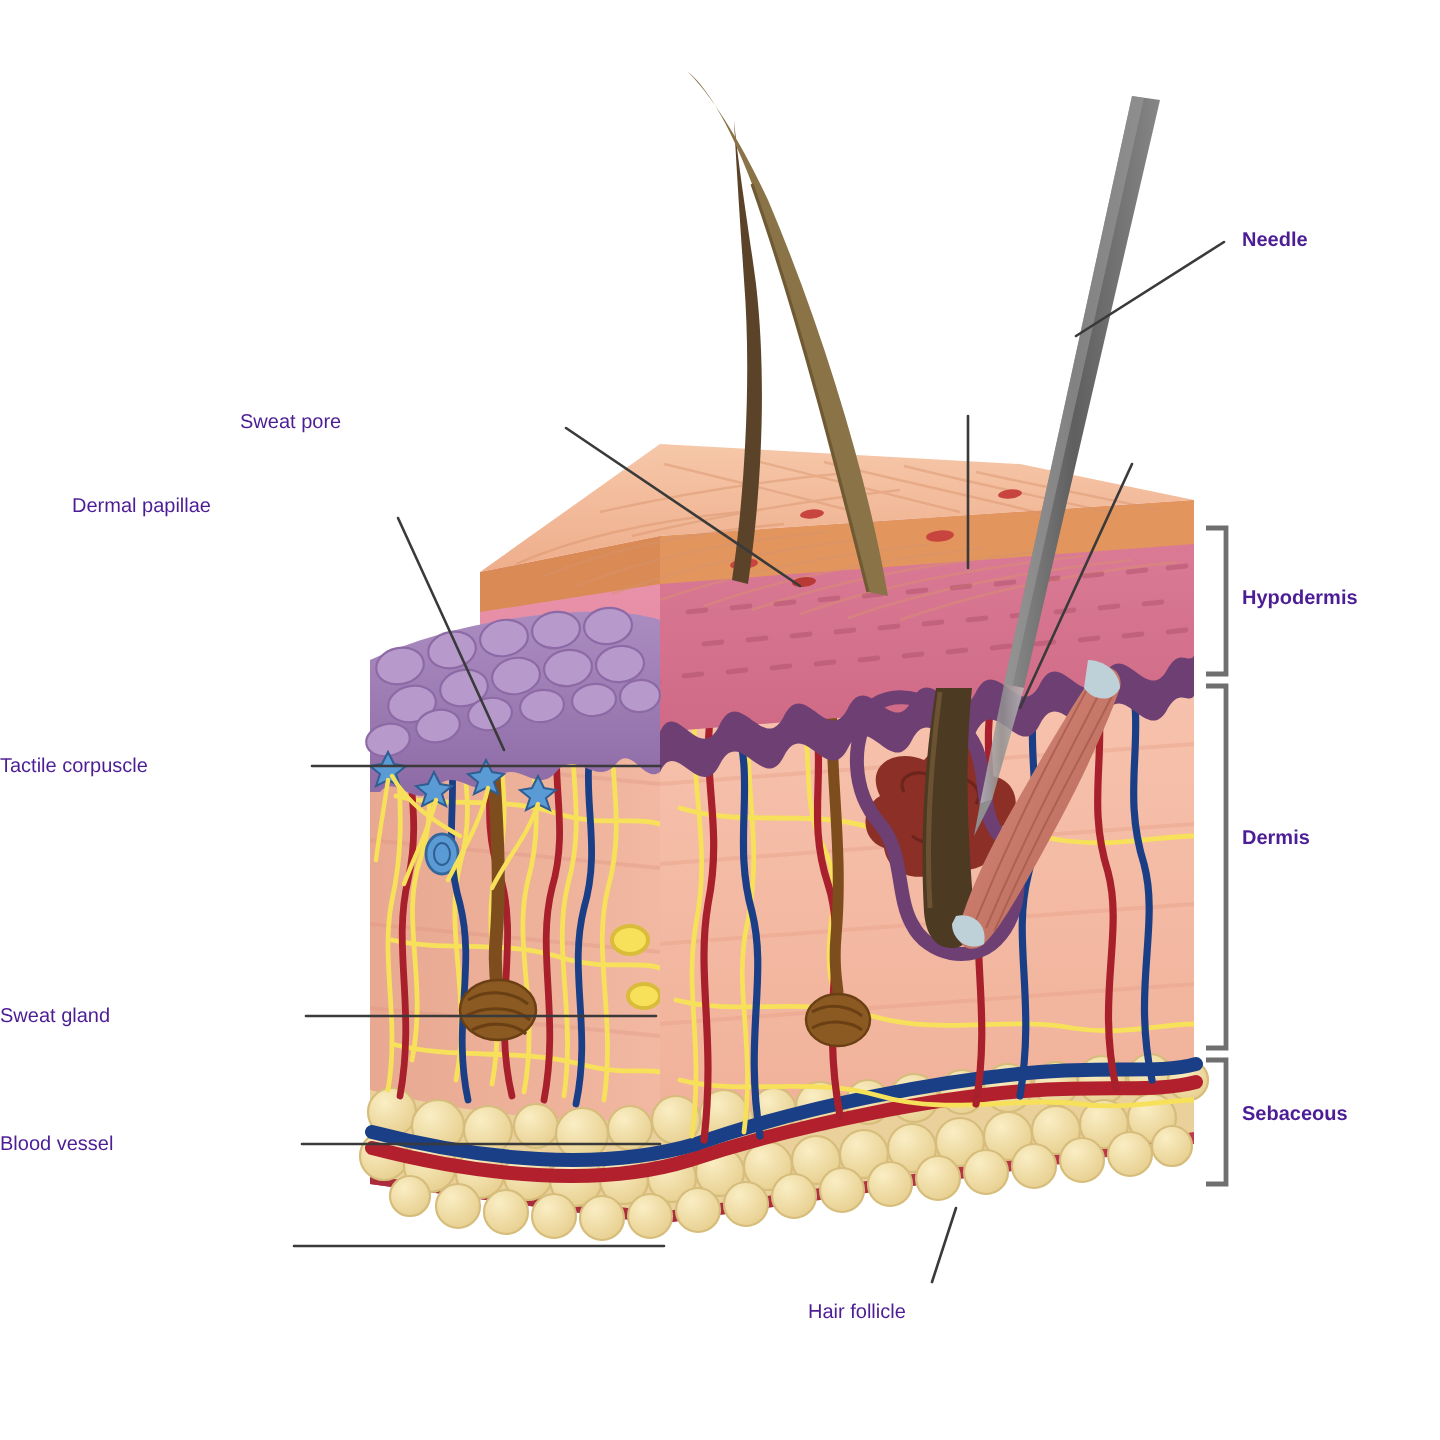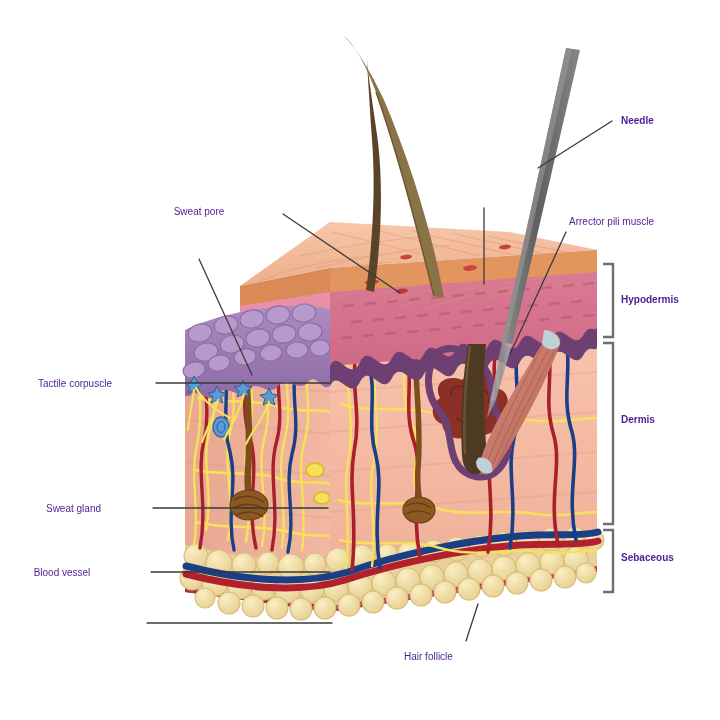--- a/index.html
+++ b/index.html
@@ -3,21 +3,21 @@
 <meta charset="utf-8">
 <style>
   html,body{margin:0;padding:0;background:#ffffff;}
   body{width:720px;height:720px;overflow:hidden;
        font-family:"Liberation Sans","DejaVu Sans",sans-serif;}
   #stage{position:relative;width:720px;height:720px;background:#ffffff;}
   #art{position:absolute;left:0;top:0;width:720px;height:720px;}
   .lbl{position:absolute;color:#4c1d95;font-size:10px;line-height:17px;white-space:pre;}
   .lbl.b{font-weight:bold;}
   .lbl.ctr{text-align:center;}
-  .lbl.r{text-align:center;}
+  .lbl.r{text-align:left;}
 </style>
 </head>
 <body>
 
 <div id="stage">
 
   <svg id="art" viewBox="0 0 720 720">
     <defs>
       <linearGradient id="gTop" x1="0" y1="0" x2="0" y2="1">
         <stop offset="0" stop-color="#f6c7a9"></stop>
@@ -462,24 +462,24 @@
     <g stroke="#6f6f6f" stroke-width="2.4" fill="none" stroke-linejoin="miter">
       <path d="M603,264 L613,264 L613,337 L603,337"></path>
       <path d="M603,343 L613,343 L613,524 L603,524"></path>
       <path d="M603,530 L613,530 L613,592 L603,592"></path>
     </g>
   </svg>
 
   <div class="lbl b" style="left:621px; top:112px;">Needle</div>
 
 
-  <div class="lbl" style="left:569px; top:213px;">Arrector pili muscle</div>
 
   <div class="lbl r" style="left:120px; top:203px; width:158px;">Sweat pore</div>
 
+  <div class="lbl r" style="left:36px; top:245px; width:158px;">Dermal papillae</div>
 
   <div class="lbl r" style="left:0px; top:500px; width:147px;">Sweat gland</div>
 
   <div class="lbl r" style="left:0px; top:375px; width:150px;">Tactile corpuscle</div>
 
   <div class="lbl r" style="left:0px; top:564px; width:124px;">Blood vessel</div>
 
 
   <div class="lbl" style="left:404px; top:648px;">Hair follicle</div>
 

